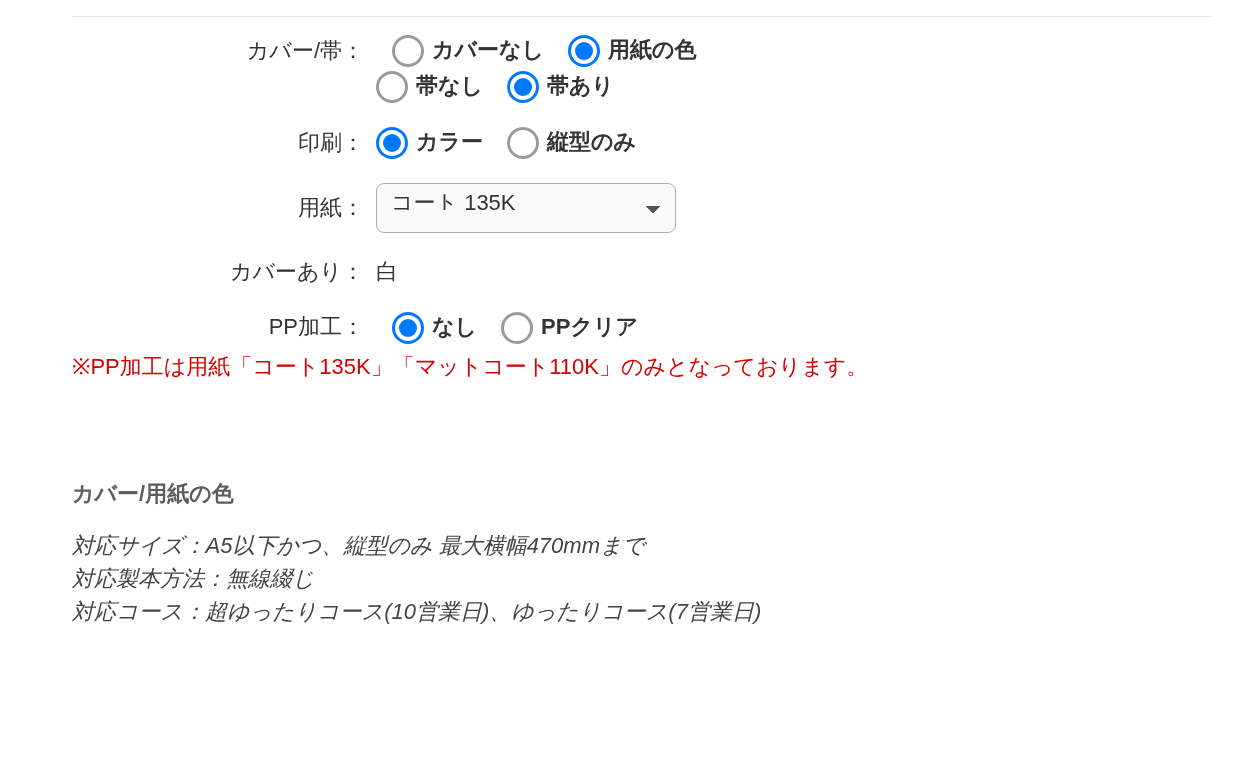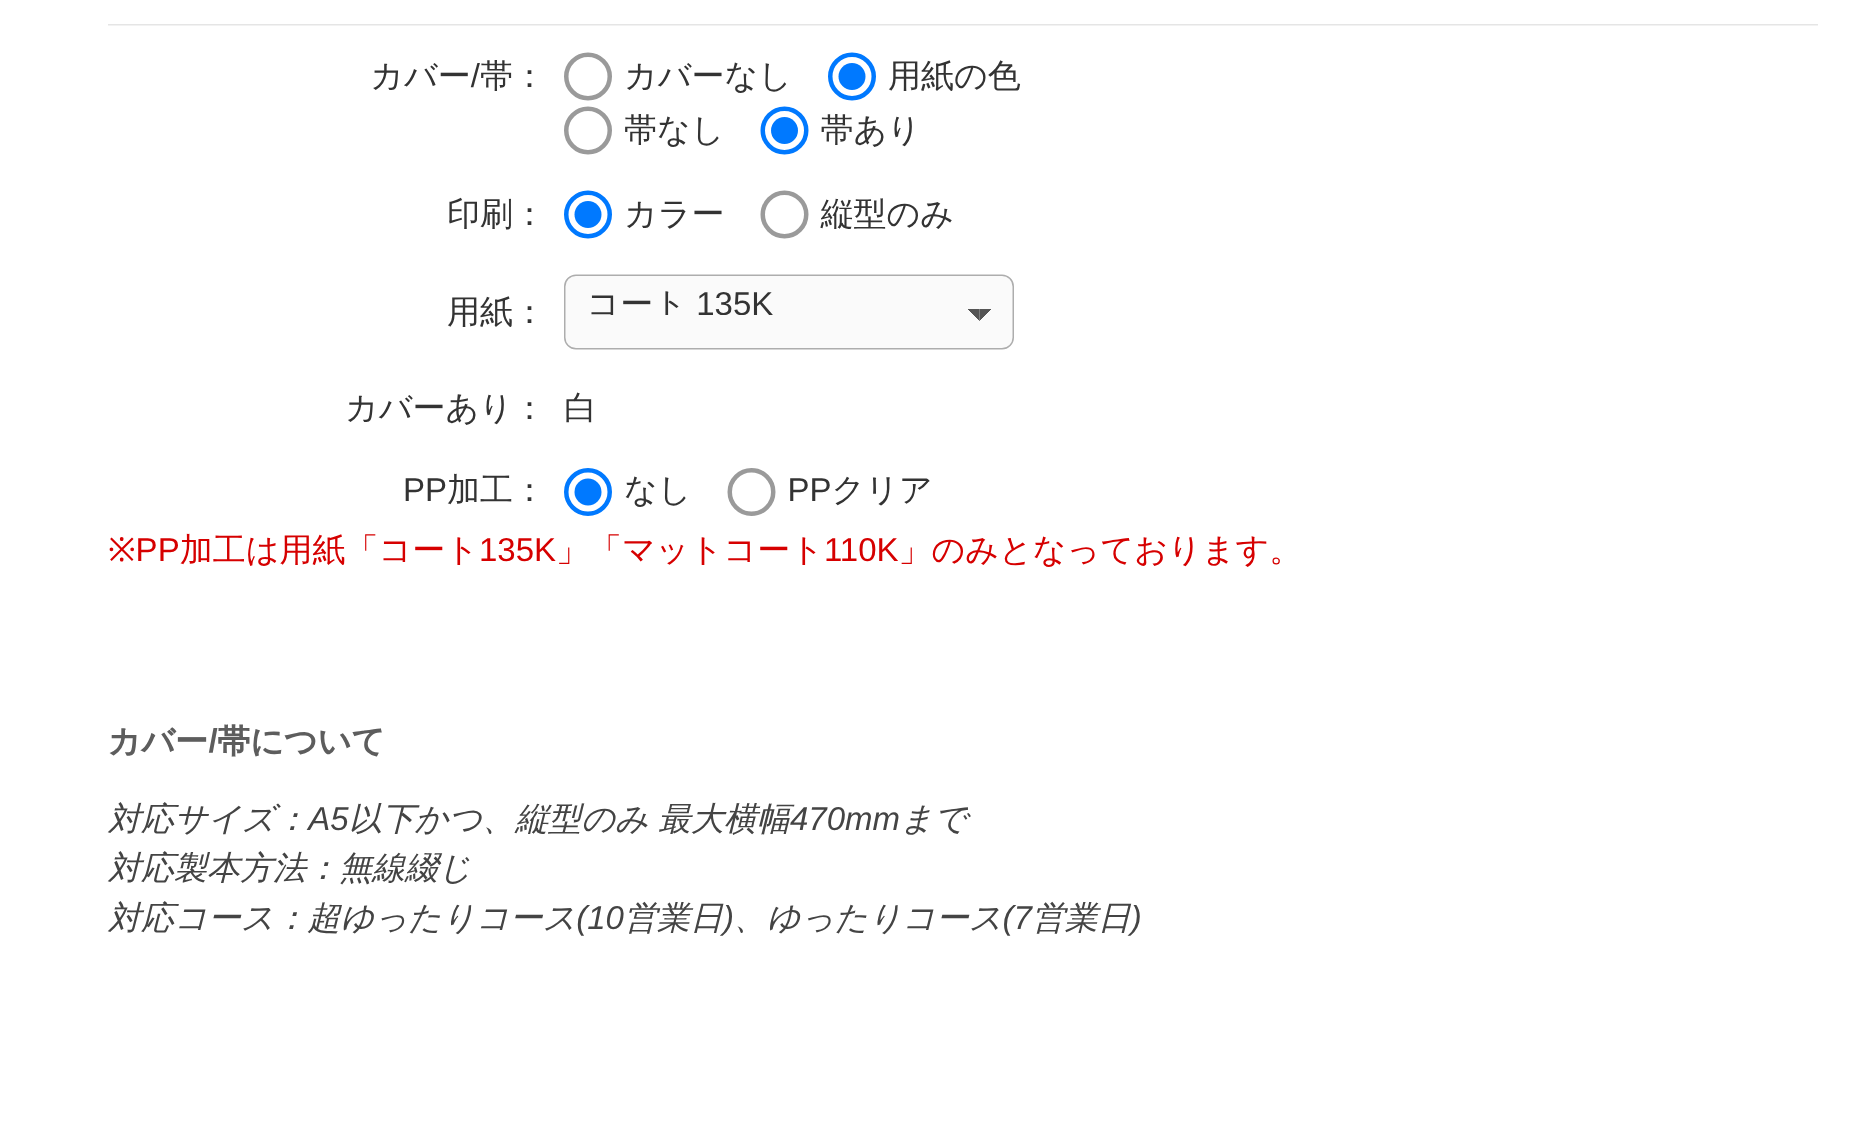--- a/index.html
+++ b/index.html
@@ -19,40 +19,42 @@
     align-items: center;
     margin: 10px 0 24px 0;
   }
   .subrow {
     display: flex;
     align-items: center;
     margin: 0 0 24px 0;
   }
   .row-tight {
     margin-bottom: 4px;
+    gap: 16px;
   }
   .label-col {
     width: 292px;
     text-align: right;
     color: #333;
   }
   .ctrl-col {
     display: flex;
     align-items: center;
     flex-wrap: wrap;
     gap: 12px 8px;
     padding-left: 12px;
   }
   .radio-item {
     display: inline-flex;
-    align-items: center;
+    align-items: flex-start;
     gap: 8px;
     margin-right: 16px;
     cursor: pointer;
     user-select: none;
+    font-weight: bold;
   }
   .radio {
     width: 32px;
     height: 32px;
     border-radius: 50%;
     border: 3px solid #9a9a9a;
     display: inline-flex;
     align-items: center;
     justify-content: center;
     box-sizing: border-box;
@@ -180,37 +182,37 @@
     </div>
   </div>
 
   <div class="row">
     <div class="label-col">カバーあり：</div>
     <div class="ctrl-col">
       <span class="static-val">白</span>
     </div>
   </div>
 
-  <div class="row" style="margin-bottom:8px;">
+  <div class="row" style="margin-bottom:8px;gap:16px;">
     <div class="label-col">PP加工：</div>
     <div class="ctrl-col">
       <label class="radio-item">
         <span class="radio checked">
             <span class="dot"></span>
           </span>
         <span class="radio-label">なし</span>
       </label>
       <label class="radio-item">
         <span class="radio">
             <span class="dot"></span>
           </span>
         <span class="radio-label">PPクリア</span>
       </label>
     </div>
   </div>
 
   <div class="note-red">※PP加工は用紙「コート135K」「マットコート110K」のみとなっております。</div>
 
-  <div class="section-title">カバー/帯について</div>
+  <div class="section-title">カバー/用紙の色</div>
   <div class="info-line">対応サイズ：A5以下かつ、縦型のみ 最大横幅470mmまで</div>
   <div class="info-line">対応製本方法：無線綴じ</div>
   <div class="info-line">対応コース：超ゆったりコース(10営業日)、ゆったりコース(7営業日)</div>
 </div>
 
 </body></html>

